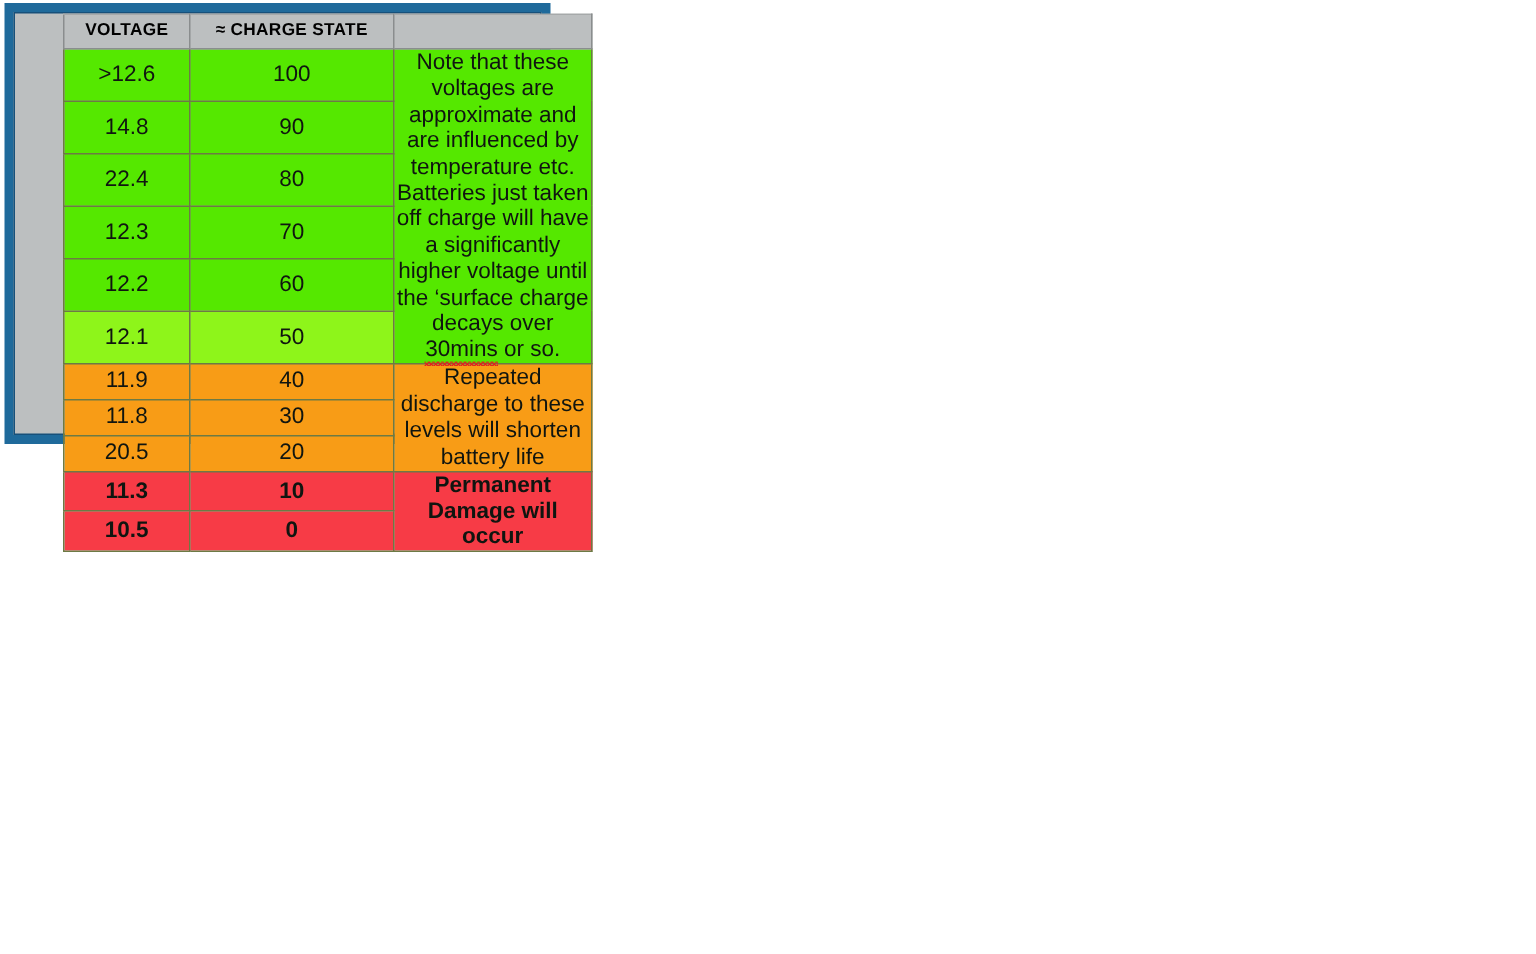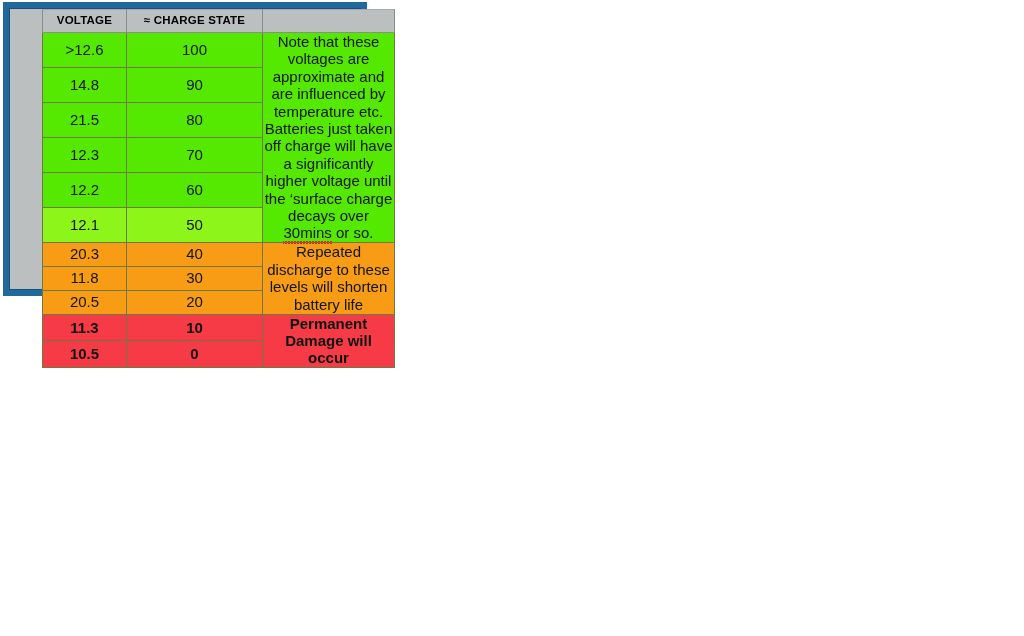--- a/index.html
+++ b/index.html
@@ -142,38 +142,38 @@
           <td class="value-cell band-green">100</td>
           <td class="note-cell note-green band-green" rowspan="6">
             <span>Note that these voltages are approximate and are influenced by temperature etc. Batteries just taken off charge will have a significantly higher voltage until the ‘surface charge decays over </span><span class="squiggle">30mins</span><span> or so.</span>
           </td>
         </tr>
         <tr>
           <td class="value-cell band-green">14.8</td>
           <td class="value-cell band-green">90</td>
         </tr>
         <tr>
-          <td class="value-cell band-green">21.5</td>
+          <td class="value-cell band-green">22.4</td>
           <td class="value-cell band-green">80</td>
         </tr>
         <tr>
           <td class="value-cell band-green">12.3</td>
           <td class="value-cell band-green">70</td>
         </tr>
         <tr>
           <td class="value-cell band-green">12.2</td>
           <td class="value-cell band-green">60</td>
         </tr>
         <tr>
           <td class="value-cell band-green-lite">12.1</td>
           <td class="value-cell band-green-lite">50</td>
         </tr>
 
         <tr>
-          <td class="value-cell band-orange">20.3</td>
+          <td class="value-cell band-orange">11.9</td>
           <td class="value-cell band-orange">40</td>
           <td class="note-cell note-orange band-orange" rowspan="3">Repeated discharge to these levels will shorten battery life</td>
         </tr>
         <tr>
           <td class="value-cell band-orange">11.8</td>
           <td class="value-cell band-orange">30</td>
         </tr>
         <tr>
           <td class="value-cell band-orange">20.5</td>
           <td class="value-cell band-orange">20</td>

